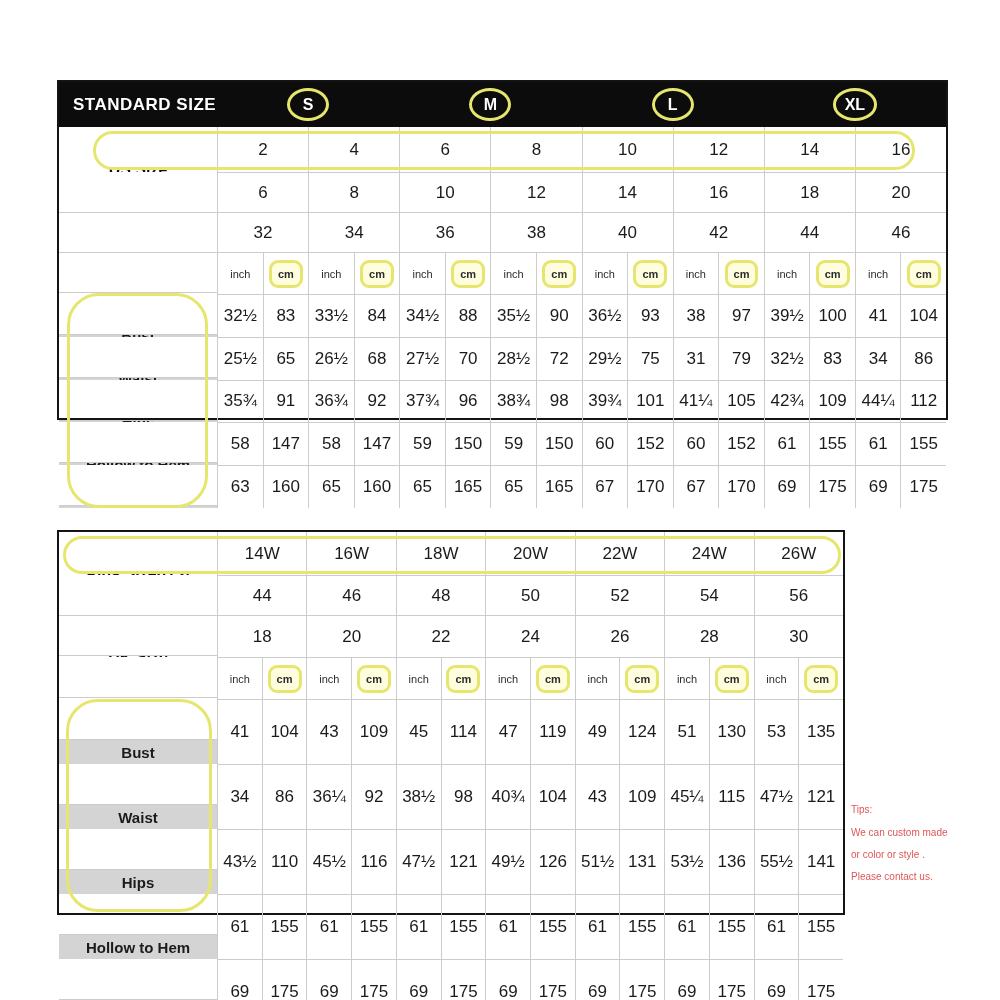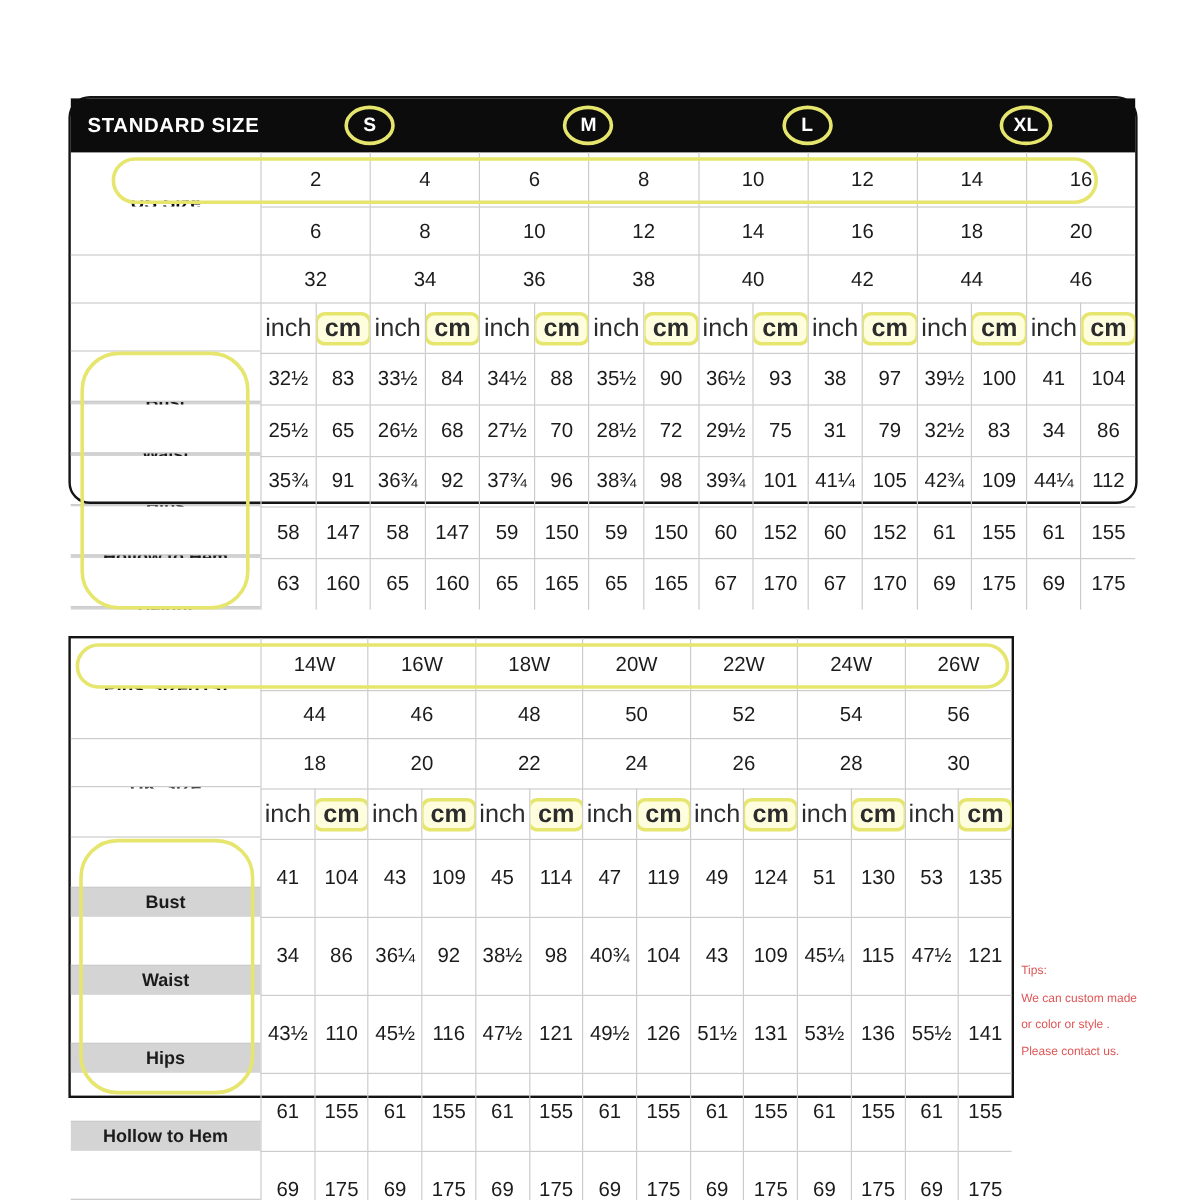--- a/index.html
+++ b/index.html
@@ -7,41 +7,41 @@
     --grid:#cccccc;
     --label-gray:#d4d4d4;
     --ink:#1b1b1b;
     --tips-red:#df5656;
   }
   *{margin:0;padding:0;box-sizing:border-box;}
   html,body{width:1000px;height:1000px;}
   body{background:#ffffff;font-family:"Liberation Sans",sans-serif;position:relative;overflow:hidden;}
 
   .size-table{position:absolute;border:2px solid #141414;background:#fff;}
-  #standard-table{left:57px;top:80px;width:891px;height:340px;border-radius:18px;}
+  #standard-table{left:57px;top:80px;width:891px;height:340px;}
   #plus-table{left:57px;top:530px;width:788px;height:385px;}
 
   .table-header{height:45px;background:#0c0c0c;display:grid;grid-template-columns:158px repeat(8,1fr);align-items:center;}
   .table-title{color:#fff;font-weight:bold;font-size:17px;letter-spacing:.5px;padding-left:14px;white-space:nowrap;}
   .size-group{grid-column:span 2;display:flex;justify-content:center;align-items:center;}
   .size-circle{min-width:42px;height:33px;padding:0 9px;border:3px solid var(--yellow);border-radius:50%;
     color:#fff;font-weight:bold;font-size:16px;display:flex;align-items:center;justify-content:center;}
 
   .tbody{display:grid;}
   #standard-table .tbody{grid-template-columns:158px repeat(16,1fr);grid-template-rows:45px 40px 40px 42px repeat(5,1fr);height:381px;}
   #plus-table .tbody{grid-template-columns:158px repeat(14,1fr);grid-template-rows:43px 40px 42px 42px repeat(5,1fr);height:492px;}
 
   .cell{display:flex;align-items:center;justify-content:center;border-left:1px solid var(--grid);border-top:1px solid var(--grid);
     font-size:17px;color:var(--ink);overflow:hidden;white-space:nowrap;}
   .cell.first{border-left:none;margin-top:40px;}
   .cell.toprow{border-top:none;}
   .cell.span2{grid-column:span 2;}
   .row-label{font-weight:bold;font-size:16px;color:#101010;}
   .meas-label{background:var(--label-gray);font-weight:bold;font-size:15px;}
-  .unit{font-size:21px;color:#2c2c2c;}
+  .unit{font-size:11px;color:#2c2c2c;}
   .cm-box{border:3px solid var(--yellow);background:rgba(253,253,176,0.40);border-radius:9px;padding:0 6px;line-height:22px;font-weight:bold;}
 
   .overlay{position:absolute;border:3px solid var(--yellow);pointer-events:none;background:transparent;}
   #ov-us-row{left:93px;top:131px;width:822px;height:39px;border-radius:22px;}
   #ov-plus-row{left:63px;top:536px;width:778px;height:38px;border-radius:20px;}
   #ov-std-labels{left:67px;top:293px;width:141px;height:215px;border-radius:32px;}
   #ov-plus-labels{left:66px;top:699px;width:146px;height:213px;border-radius:32px;}
 
   #tips{position:absolute;left:851px;top:799px;width:149px;color:var(--tips-red);font-size:10px;line-height:22px;}
   #tips .tips-heading{margin-bottom:1px;}

